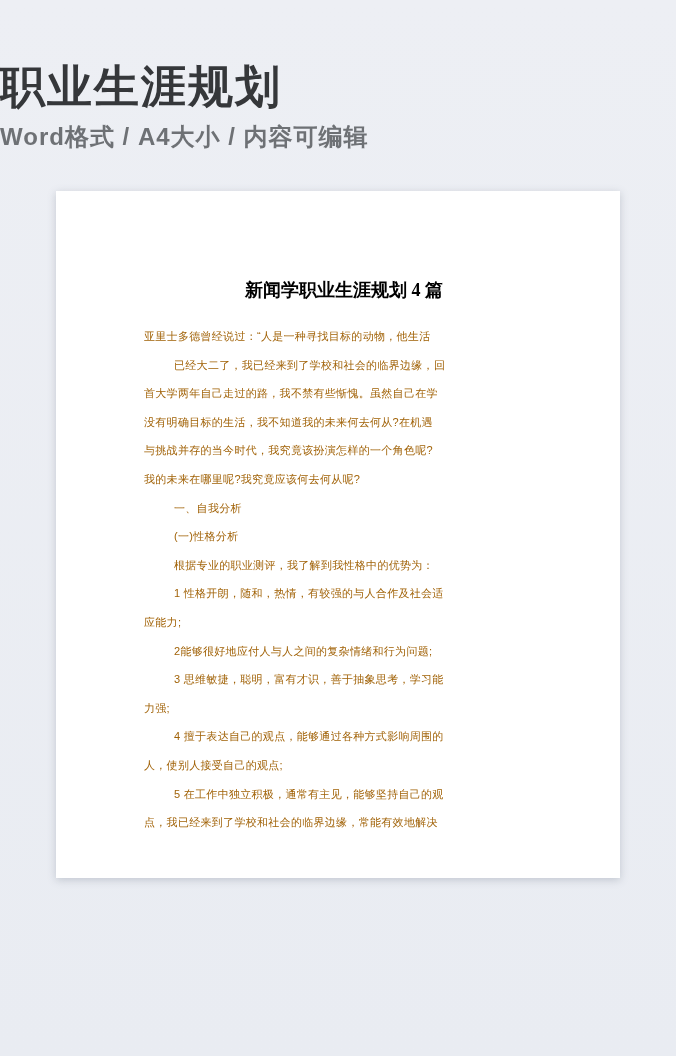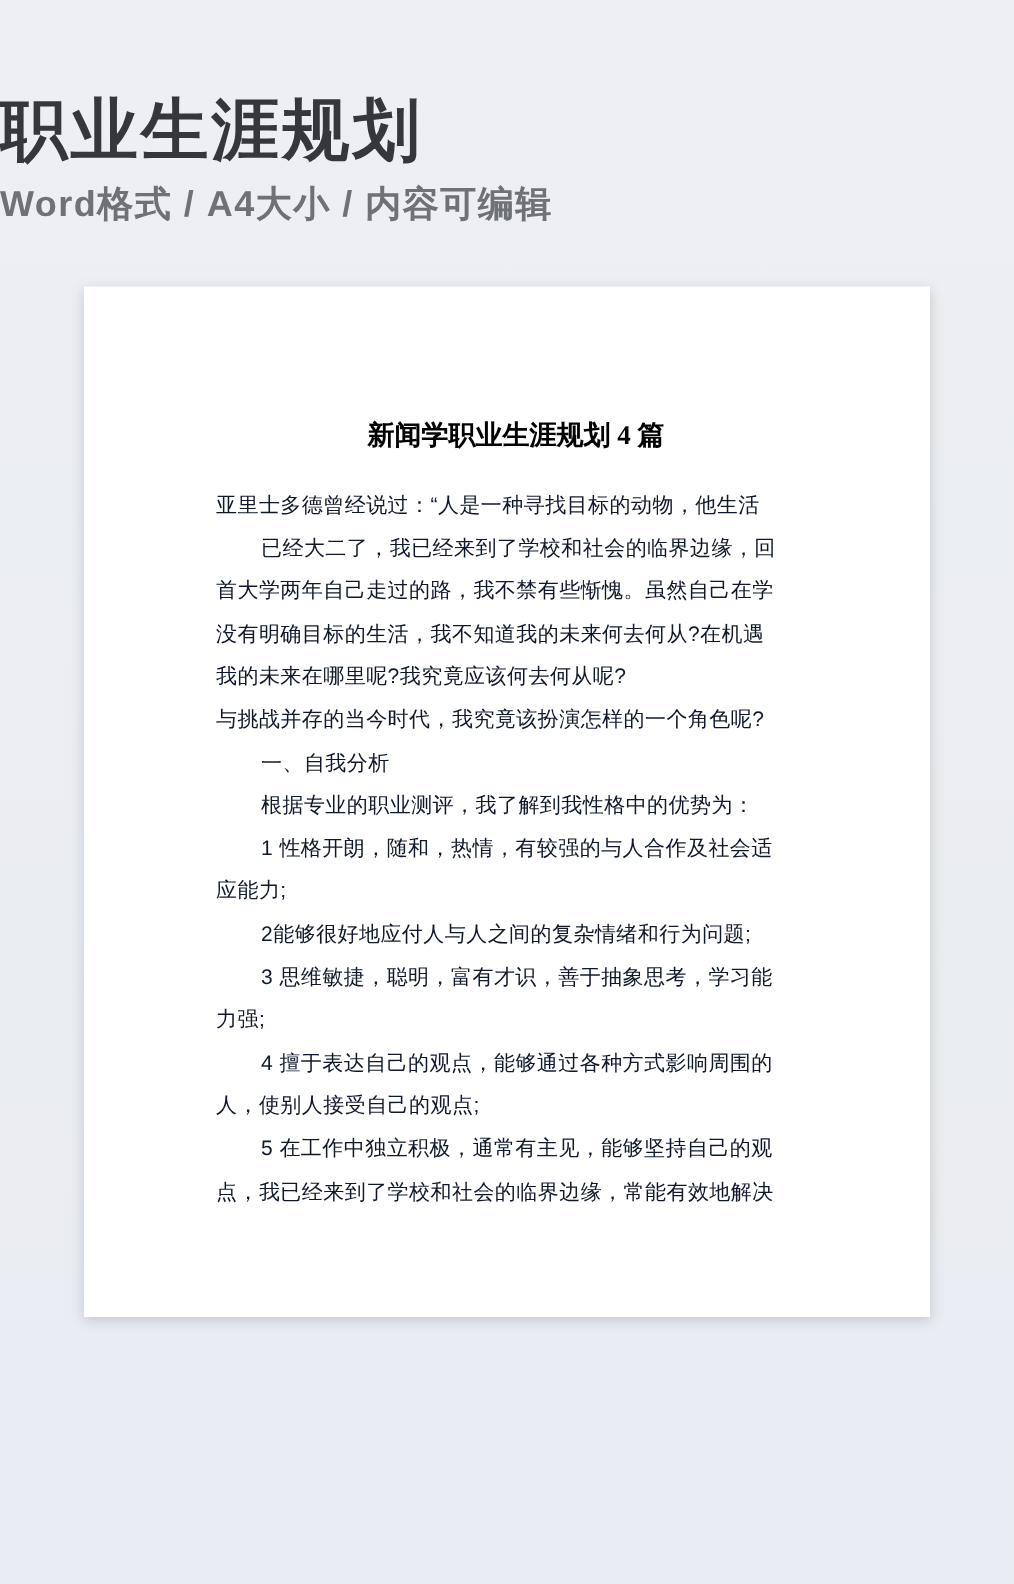--- a/index.html
+++ b/index.html
@@ -45,24 +45,24 @@
     font-family: "Liberation Serif", "DejaVu Serif", serif;
     font-weight: 700;
     font-size: 18px;
     line-height: 22px;
     color: #000000;
     text-align: center;
     white-space: nowrap;
   }
   .doc-lines { margin-top: 21px; }
   .doc-lines .line {
-    font-size: 14px;
+    font-size: 11px;
     height: 28.6px;
     line-height: 28.6px;
-    color: #0f172a;
+    color: #a16207;
     white-space: nowrap;
     letter-spacing: 0.3px;
   }
   .doc-lines .line.indent { padding-left: 30px; }
 </style>
 </head>
 <body>
 
 <div class="stage">
 
@@ -72,23 +72,24 @@
   </div>
 
   <div class="page">
     <div class="doc-body">
       <div class="doc-title">新闻学职业生涯规划 4 篇</div>
       <div class="doc-lines">
           <div class="line">亚里士多德曾经说过：“人是一种寻找目标的动物，他生活</div>
           <div class="line indent">已经大二了，我已经来到了学校和社会的临界边缘，回</div>
           <div class="line">首大学两年自己走过的路，我不禁有些惭愧。虽然自己在学</div>
           <div class="line">没有明确目标的生活，我不知道我的未来何去何从?在机遇</div>
+          <div class="line">与挑战并存的当今时代，我究竟该扮演怎样的一个角色呢?</div>
           <div class="line">我的未来在哪里呢?我究竟应该何去何从呢?</div>
-          <div class="line">与挑战并存的当今时代，我究竟该扮演怎样的一个角色呢?</div>
           <div class="line indent">一、自我分析</div>
+          <div class="line indent">(一)性格分析</div>
           <div class="line indent">根据专业的职业测评，我了解到我性格中的优势为：</div>
           <div class="line indent">1 性格开朗，随和，热情，有较强的与人合作及社会适</div>
           <div class="line">应能力;</div>
           <div class="line indent">2能够很好地应付人与人之间的复杂情绪和行为问题;</div>
           <div class="line indent">3 思维敏捷，聪明，富有才识，善于抽象思考，学习能</div>
           <div class="line">力强;</div>
           <div class="line indent">4 擅于表达自己的观点，能够通过各种方式影响周围的</div>
           <div class="line">人，使别人接受自己的观点;</div>
           <div class="line indent">5 在工作中独立积极，通常有主见，能够坚持自己的观</div>
           <div class="line">点，我已经来到了学校和社会的临界边缘，常能有效地解决</div>

